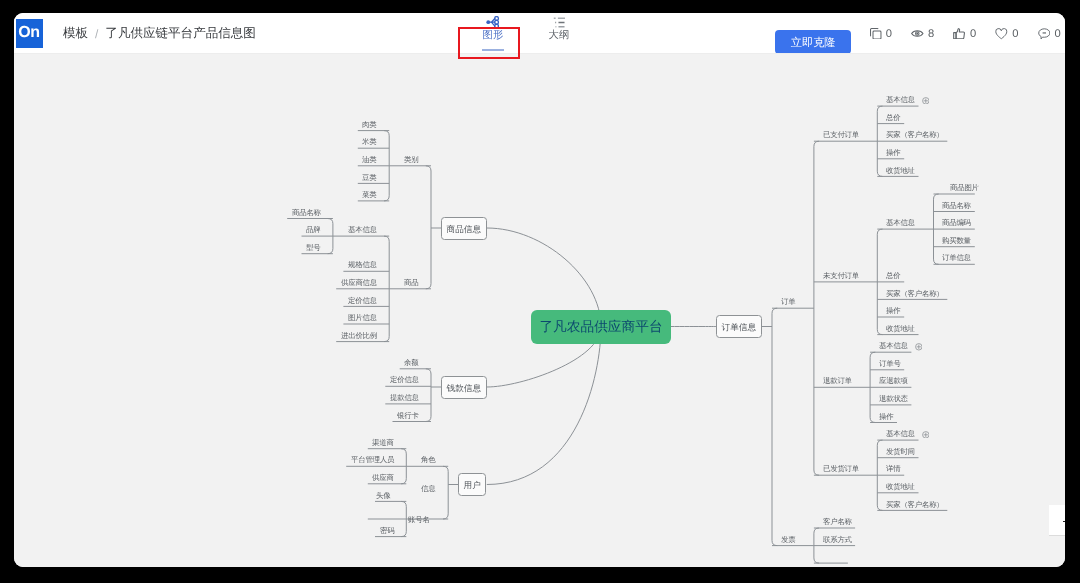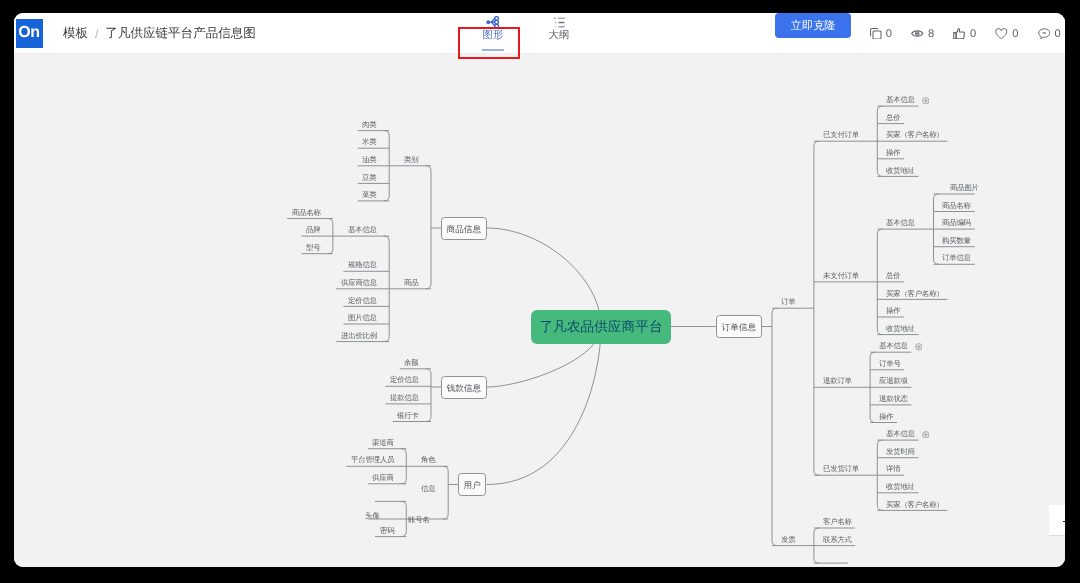--- a/index.html
+++ b/index.html
@@ -23,21 +23,21 @@
   .tab{width:47px;height:45px;display:flex;flex-direction:column;align-items:center;
        position:relative;cursor:pointer;}
   .tab-ico{height:15px;display:flex;align-items:flex-end;justify-content:center;margin-top:0px;}
   .tab-lbl{font-size:10.3px;margin-top:2.2px;color:#5d6268;line-height:12px;
            transform:translateZ(0);}
   .tab.active .tab-lbl{color:#4a6fc5;}
   .tab-bar{position:absolute;top:36.2px;left:50%;margin-left:-11px;width:22px;height:1.4px;
            background:#9bb1e0;}
   .tab-hl{position:absolute;left:444.2px;top:13.9px;width:62px;height:31.8px;
           border:2.8px solid #e8181f;pointer-events:none;z-index:5;}
-  .rgroup{position:absolute;left:761.4px;top:0;height:41.4px;display:flex;align-items:flex-start;}
+  .rgroup{position:absolute;left:761.4px;top:0;height:41.4px;display:flex;align-items:flex-end;}
   .clone-btn{background:#3a73ed;color:#fff;font-size:11.2px;border:none;border-radius:4px;
              height:24.7px;width:75.5px;padding:0;display:flex;align-items:center;cursor:pointer;
              justify-content:center;font-family:inherit;letter-spacing:0px;line-height:13px;
              transform:translateZ(0);}
   .stat{display:flex;align-items:center;gap:4.2px;margin-left:19.2px;color:#5a5f63;font-size:11.2px;transform:translateZ(0);
         height:41.4px;}
   .stat svg{display:block;}
   .canvas{position:absolute;left:0;top:41.4px;width:1051px;height:512.6px;background:#f2f2f2;}
   #mmsvg{position:absolute;left:0;top:0;pointer-events:none;}
   .node{position:absolute;white-space:nowrap;-webkit-font-smoothing:antialiased;
@@ -259,21 +259,21 @@
         <div class="node n-leaf" style="left: 390.3px; top: 303.6px;">余额</div>
         <div class="node n-leaf" style="left: 375.9px; top: 321.1px;">定价信息</div>
         <div class="node n-leaf" style="left: 375.9px; top: 338.7px;">提款信息</div>
         <div class="node n-leaf" style="left: 383.1px; top: 356.3px;">银行卡</div>
         <div class="node n-box" style="left: 444.4px; top: 418.8px; width: 28.4px; height: 23.4px;">用户</div>
         <div class="node n-leaf" style="left: 407.4px; top: 401.1px;">角色</div>
         <div class="node n-leaf" style="left: 358.4px; top: 383.5px;">渠道商</div>
         <div class="node n-leaf" style="left: 336.8px; top: 401.1px;">平台管理人员</div>
         <div class="node n-leaf" style="left: 358.4px; top: 418.6px;">供应商</div>
         <div class="node n-leaf" style="left: 407.4px; top: 430px;">信息</div>
-        <div class="node n-leaf" style="left: 351px; top: 436.2px; margin-top: 20px;">头像</div>
+        <div class="node n-leaf" style="left: 362px; top: 436.2px;">头像</div>
         <div class="node n-leaf" style="left: 358.4px; top: 461px; padding-left: 36px;">账号名</div>
         <div class="node n-leaf" style="left: 365.6px; top: 471.4px;">密码</div>
         <div class="node n-box" style="left: 702.2px; top: 260.8px; width: 45.6px; height: 23.4px;">订单信息</div>
         <div class="node n-leaf" style="left: 766.7px; top: 243px;">订单</div>
         <div class="node n-leaf" style="left: 808.6px; top: 76px;">已支付订单</div>
         <div class="node n-leaf" style="left: 872px; top: 40.9px;">基本信息</div>
         <div class="plus" style="left: 907.9px; top: 42.5px;"><svg width="7.6" height="7.6" viewBox="0 0 8 8">
             <circle cx="4" cy="4" r="3.4" fill="none" stroke="#8b8f93" stroke-width="0.8"></circle>
             <path d="M4 1.7 V6.3 M1.7 4 H6.3" stroke="#8b8f93" stroke-width="0.8"></path>
           </svg></div>

